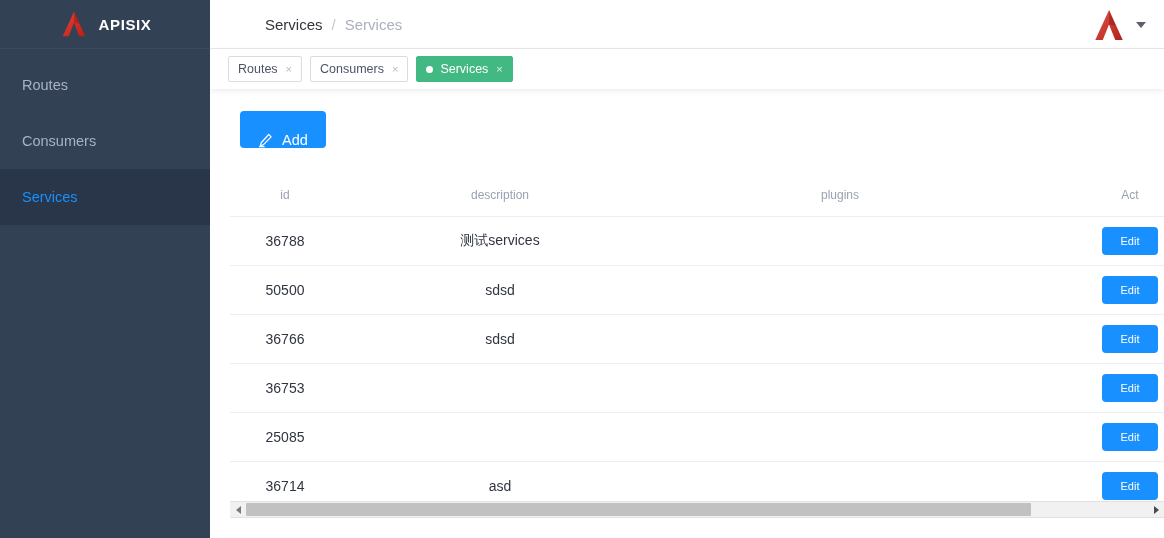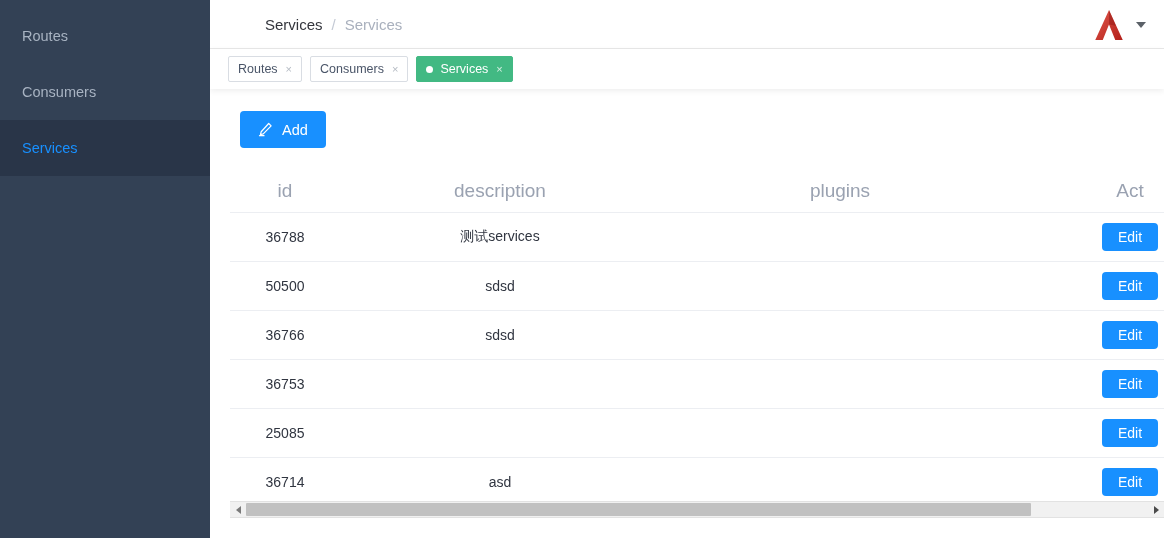--- a/index.html
+++ b/index.html
@@ -153,21 +153,21 @@
   .content {
     flex: 1 1 auto;
     position: relative;
     background: #ffffff;
     overflow: hidden;
     padding-left: 20px;
   }
   .toolbar { padding: 22px 0 0 10px; }
   .btn-add {
     display: inline-flex;
-    align-items: center;
+    align-items: flex-end;
     justify-content: center;
     gap: 9px;
     height: 37px;
     padding: 0 18px;
     background: #1890ff;
     border: none;
     border-radius: 4px;
     color: #ffffff;
     font-size: 14.5px;
     font-family: "Liberation Sans", sans-serif;
@@ -184,21 +184,21 @@
   }
   table.data-table {
     width: 1010px;
     border-collapse: collapse;
     table-layout: fixed;
     font-size: 14px;
   }
   table.data-table th {
     font-weight: normal;
     color: #9aa2b1;
-    font-size: 19px;
+    font-size: 12px;
     height: 41px;
     padding: 0;
     text-align: center;
     border-bottom: 1px solid #eceef2;
     vertical-align: middle;
   }
   table.data-table td {
     height: 49px;
     padding: 0;
     color: #2f3murmur;
@@ -214,21 +214,21 @@
   td.cell-desc, th.th-desc { text-align: left; padding-left: 105px; }
   .btn-edit {
     display: inline-block;
     min-width: 56px;
     height: 28px;
     line-height: 28px;
     background: #1890ff;
     color: #ffffff;
     border: none;
     border-radius: 4px;
-    font-size: 14px;
+    font-size: 11px;
     font-family: "Liberation Sans", sans-serif;
     padding: 0 14px;
     cursor: pointer;
   }
   td.cell-act { text-align: right; padding-right: 0; }
 
   
   .hscroll {
     position: absolute;
     left: 230px;
@@ -271,20 +271,33 @@
     border-radius: 1px;
     cursor: pointer;
   }
 </style>
 </head>
 <body>
 
 <div id="app">
 
   <div class="sidebar">
+    <div class="sidebar-logo">
+      <svg class="logo-mark" viewBox="0 0 32 32">
+        <defs>
+          <linearGradient id="lg1" x1="0" y1="0" x2="1" y2="1">
+            <stop offset="0%" stop-color="#e8443a"></stop>
+            <stop offset="100%" stop-color="#b81d14"></stop>
+          </linearGradient>
+        </defs>
+        <path d="M16 3 L28 29 L21.5 29 L16 14.5 L10.5 29 L4 29 Z" fill="url(#lg1)"></path>
+        <path d="M16 3 L22 16 L16 14.5 Z" fill="#9e1710" opacity="0.55"></path>
+      </svg>
+      <span class="logo-text">APISIX</span>
+    </div>
     <nav class="nav">
       <div class="nav-item">
         <span>Routes</span>
       </div>
       <div class="nav-item">
         <span>Consumers</span>
       </div>
       <div class="nav-item active">
         <span>Services</span>
       </div>

